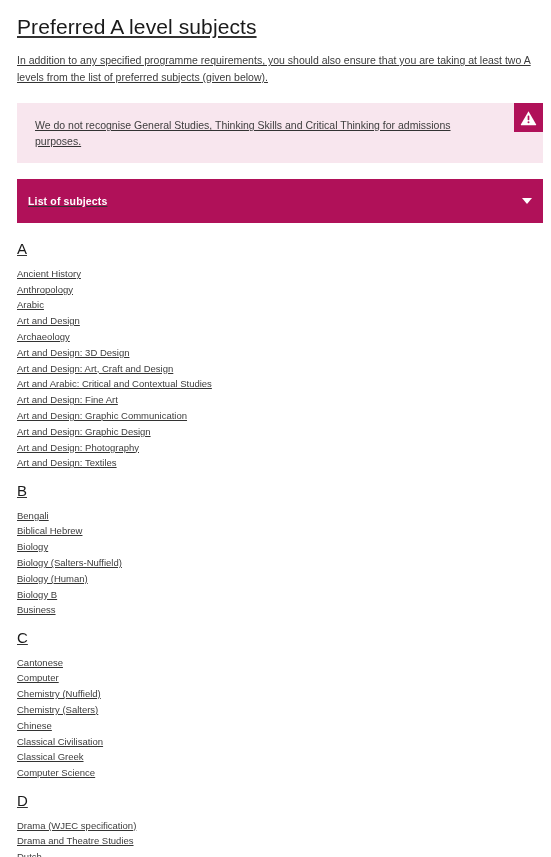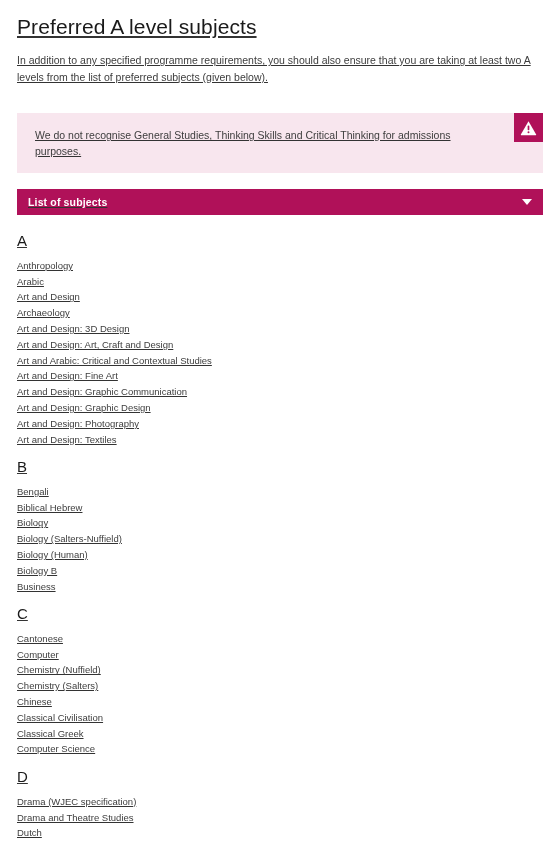--- a/index.html
+++ b/index.html
@@ -45,21 +45,21 @@
     line-height: 16.5px;
     color: #3d3d3d;
     margin: 0;
     padding-top: 12px;
     max-width: 521px;
   }
 
   
   .warning-banner {
     position: relative;
-    margin-top: 28px;
+    margin-top: 18px;
     margin-left: 17px;
     margin-right: 8px;
     background: #f8e6ee;
     min-height: 52px;
     box-sizing: border-box;
     display: flex;
     align-items: center;
   }
   .warning-text {
     font-size: 10.5px;
@@ -82,21 +82,21 @@
   .warning-icon-box svg {
     display: block;
   }
 
   
   .subjects-bar {
     margin-top: 16px;
     margin-left: 17px;
     margin-right: 8px;
     background: #b01159;
-    height: 26px;
+    height: 44px;
     display: flex;
     align-items: center;
     justify-content: space-between;
     padding: 0 11px 0 11px;
     box-sizing: border-box;
     cursor: pointer;
   }
   .subjects-bar-label {
     color: #ffffff;
     font-size: 10.5px;
@@ -165,20 +165,21 @@
   <div class="subjects-bar">
     <span class="subjects-bar-label">List of subjects</span>
     <span class="caret"></span>
   </div>
 
   <div class="subject-groups">
 
     <div class="group">
       <h2 class="group-letter">A</h2>
       <ul class="group-list">
+        <li>Ancient History</li>
         <li>Anthropology</li>
         <li>Arabic</li>
         <li>Art and Design</li>
         <li>Archaeology</li>
         <li>Art and Design: 3D Design</li>
         <li>Art and Design: Art, Craft and Design</li>
         <li>Art and Arabic: Critical and Contextual Studies</li>
         <li>Art and Design: Fine Art</li>
         <li>Art and Design: Graphic Communication</li>
         <li>Art and Design: Graphic Design</li>

